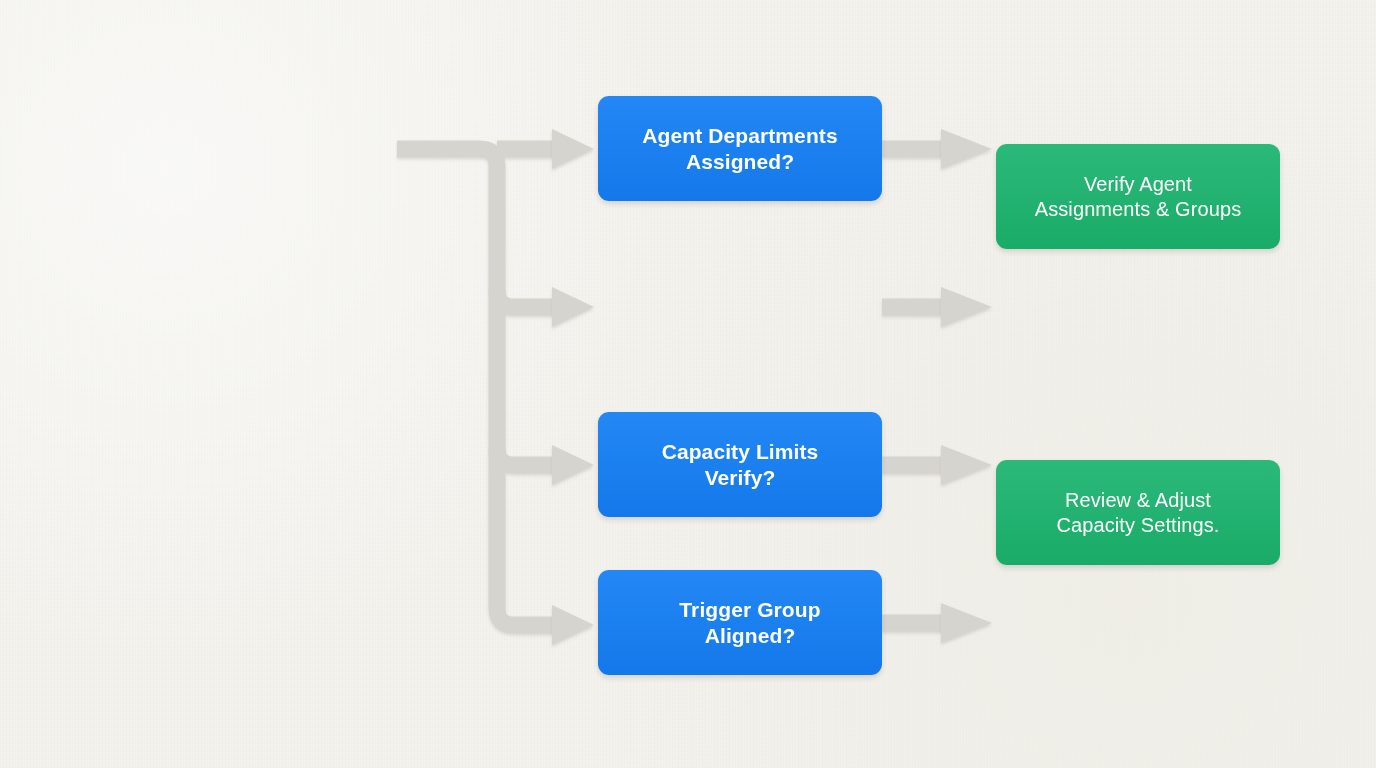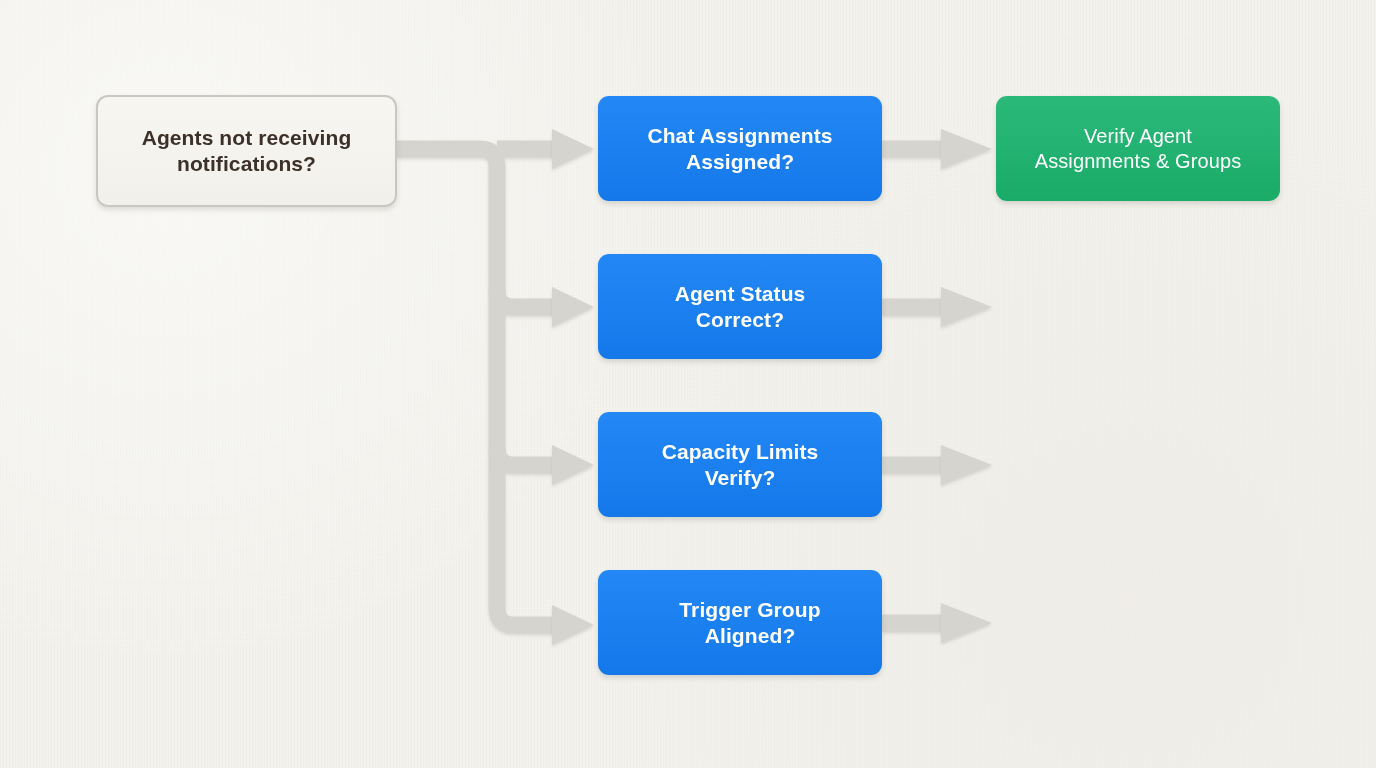--- a/index.html
+++ b/index.html
@@ -79,20 +79,21 @@
     left: 996px;
     width: 284px;
     height: 105px;
     border-radius: 11px;
     background: linear-gradient(180deg, #2bb97a 0%, #1aab68 100%);
     color: #ffffff;
     font-size: 20px;
     font-weight: normal;
     letter-spacing: 0.1px;
     box-shadow: 0 3px 5px rgba(110,108,100,0.22);
+    margin-top: 48px;
   }
 
   .row-0 { top: 96px; }
   .row-1 { top: 254px; }
   .row-2 { top: 412px; }
   .row-3 { top: 570px; padding-left: 20px; }
 </style>
 </head>
 <body>
 
@@ -128,30 +129,28 @@
       <polygon points="552,445 594,465 552,485"></polygon>
       <polygon points="552,605 594,625 552,645"></polygon>
 
       <polygon points="941,129 992,149 941,169"></polygon>
       <polygon points="941,287 992,307 941,327"></polygon>
       <polygon points="941,445 992,465 941,485"></polygon>
       <polygon points="941,603 992,623 941,643"></polygon>
     </g>
   </svg>
 
-  <div class="node node-start">Agents not receiving
-notifications?</div>
 
-  <div class="node node-question row-0">Chat Assignments
+  <div class="node node-question row-0">Agent Departments
 Assigned?</div>
   <div class="node node-action row-0">Verify Agent
 Assignments &amp; Groups</div>
 
-  <div class="node node-question row-1">Agent Status
-Correct?</div>
 
   <div class="node node-question row-2">Capacity Limits
 Verify?</div>
+  <div class="node node-action row-2">Review &amp; Adjust
+Capacity Settings.</div>
 
   <div class="node node-question row-3">Trigger Group
 Aligned?</div>
 
 </div>
 
 </body></html>

